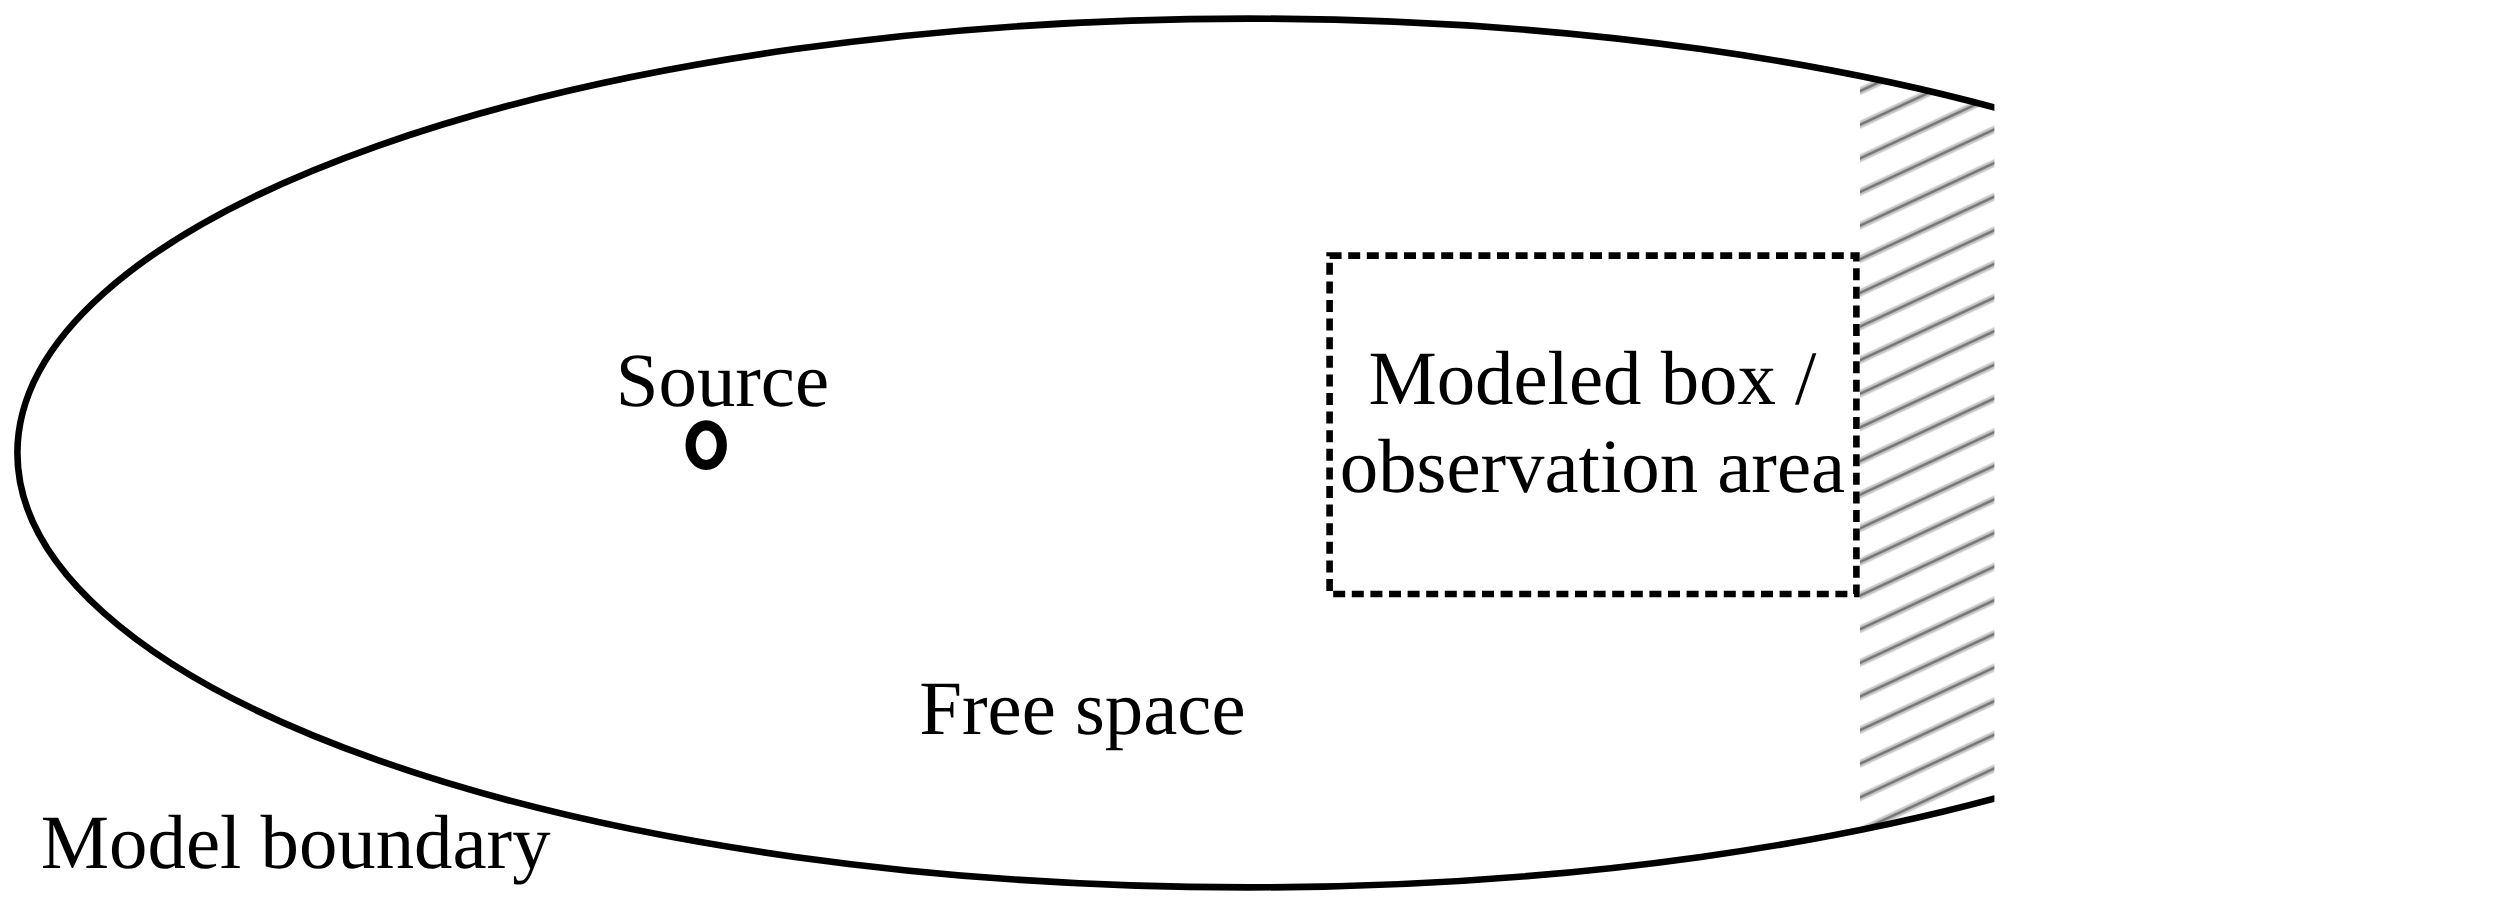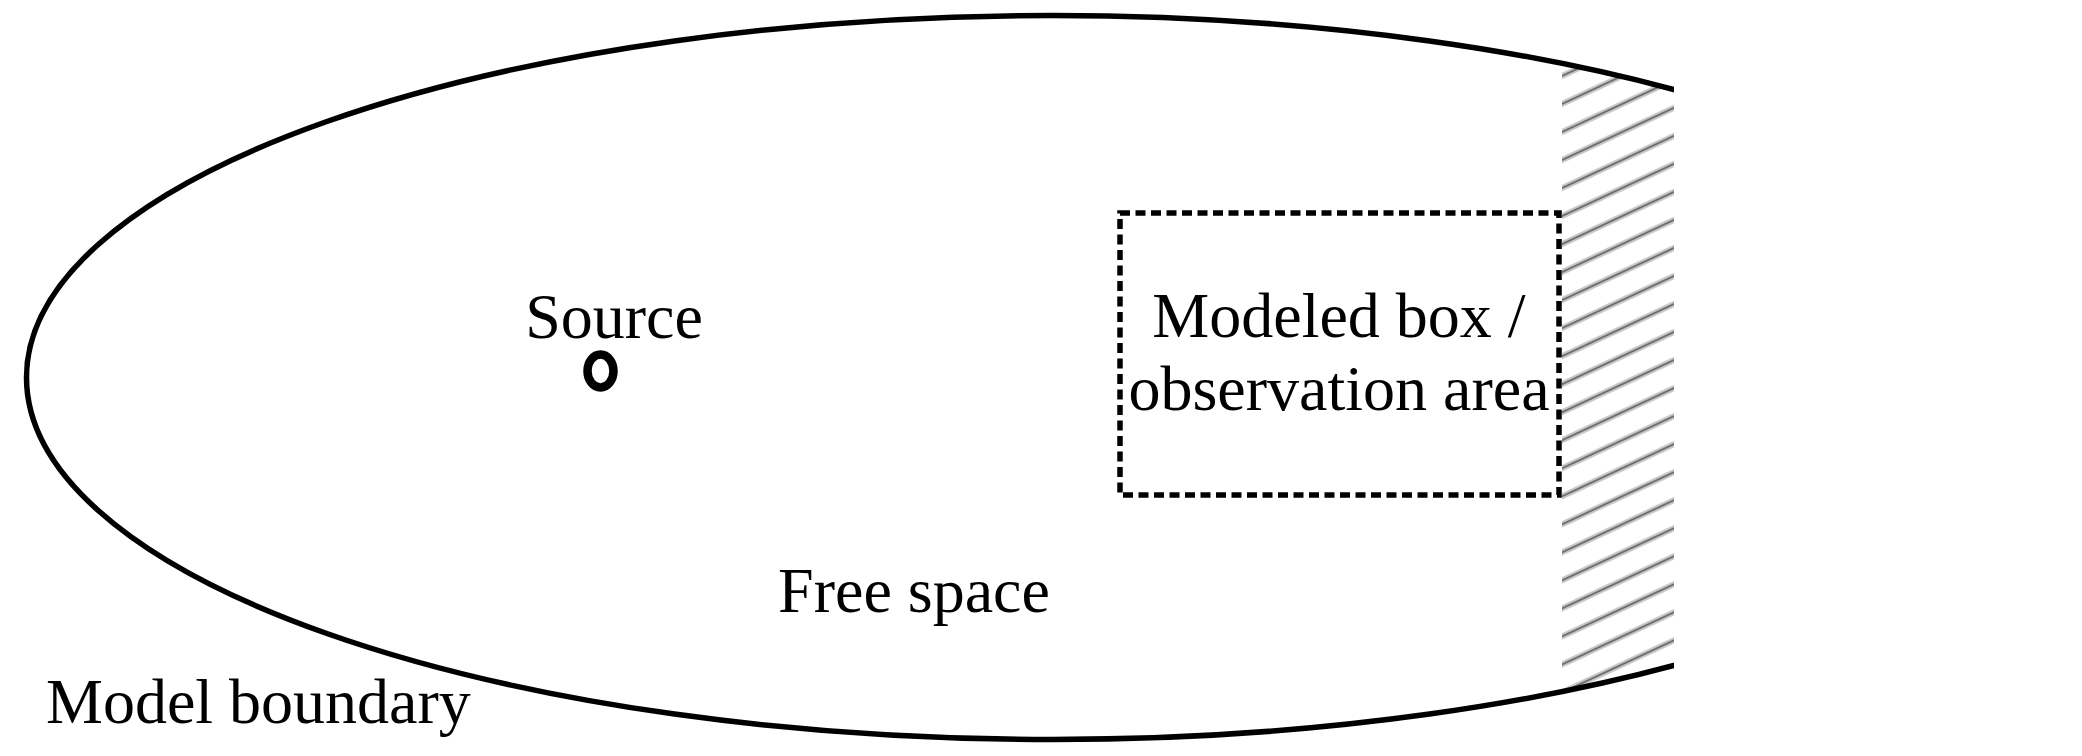--- a/index.html
+++ b/index.html
@@ -6,21 +6,20 @@
     margin: 0;
     padding: 0;
     background: #ffffff;
   }
   .figure-wrap {
     width: 1662px;
     height: 756px;
     position: relative;
     background: #ffffff;
     overflow: hidden;
-    padding-left: 12px;
   }
   svg {
     display: block;
   }
   text {
     font-family: "Liberation Serif", "DejaVu Serif", serif;
     font-size: 64px;
     fill: #000000;
   }
 </style>

